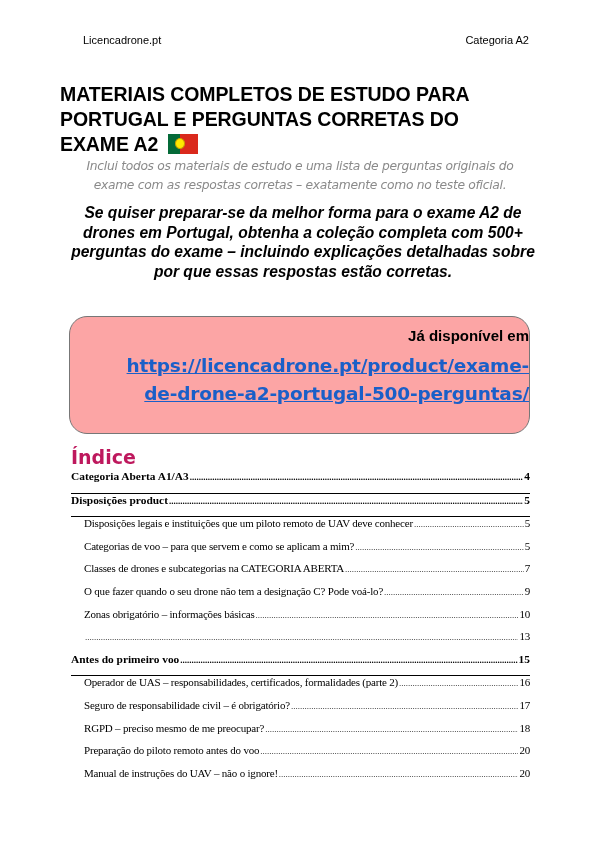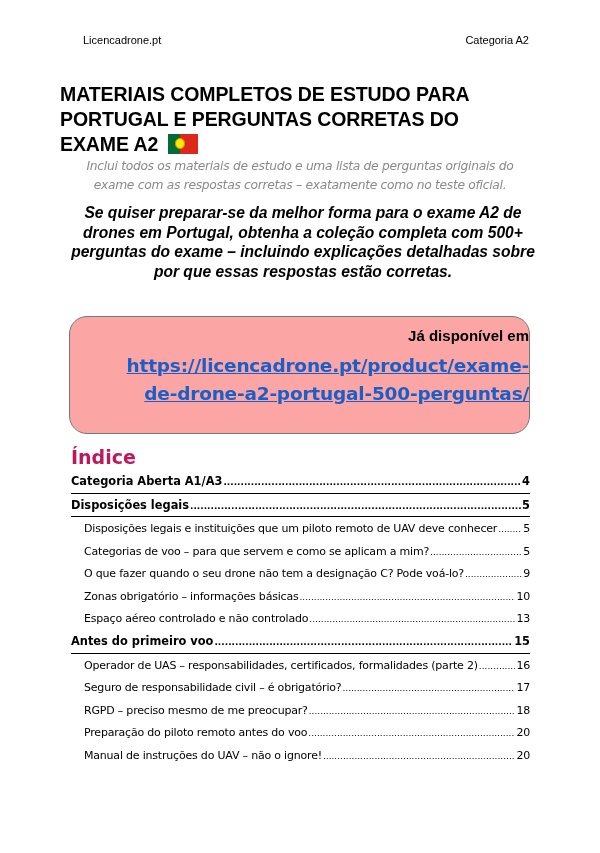--- a/index.html
+++ b/index.html
@@ -8,21 +8,21 @@
   .title { position: absolute; top: 82px; left: 60px; right: 76px; text-align: left; font-weight: bold; font-size: 19.5px; line-height: 25px; letter-spacing: -0.1px; }
   .flag { display: inline-block; width: 30px; height: 20px; vertical-align: -3px; margin-left: 4px; position: relative; background: linear-gradient(to right, #046a38 0 40%, #da291c 40% 100%); }
   .flag::after { content: ""; position: absolute; left: 7px; top: 4px; width: 10px; height: 11px; border-radius: 50%; background: #ffe900; border: 1px solid #c8a000; box-sizing: border-box; }
   .subtitle { position: absolute; top: 157px; left: 70px; right: 70px; text-align: center; font-style: italic; color: #8a8a8a; font-size: 12.3px; line-height: 19px; font-family: "DejaVu Sans", sans-serif; letter-spacing: -0.3px;}
   .pitch { position: absolute; top: 203px; left: 68px; right: 62px; text-align: center; font-style: italic; font-weight: bold; font-size: 15.6px; line-height: 19.5px; }
   .box { position: absolute; top: 293px; left: 69px; width: 461px; height: 118px; background: #fca5a5; border: 1px solid #777; border-radius: 18px; box-sizing: border-box; text-align: right; margin-top: 23px; }
   .box .lbl { margin-top: 10px; font-weight: bold; font-size: 15px; }
   .box a { display: block; margin-top: 8px; color: #1a5fc8; font-weight: bold; font-size: 18.5px; line-height: 28px; text-decoration: underline; font-family: "DejaVu Sans", sans-serif; letter-spacing: -0.2px; padding-left: 43px; }
   .toc-h { position: absolute; top: 446px; left: 71px; font-size: 19px; font-weight: bold; color: #be185d; font-family: "DejaVu Sans", sans-serif; }
   .toc { position: absolute; top: 470px; left: 71px; width: 459px; font-family: "DejaVu Sans", sans-serif; }
-  .row { display: flex; align-items: center; height: 22.6px; font-size: 11.2px; }
+  .row { display: flex; align-items: flex-start; height: 22.6px; font-size: 11.2px; font-family: Liberation Serif, serif; }
   .row.l1 { font-weight: bold; font-size: 11.4px; border-bottom: 1px solid #000; }
   .row.l2 { padding-left: 13px; font-size: 11px; letter-spacing: -0.2px; }
   .row .t { white-space: nowrap; }
   .row .dots { flex: 1; overflow: hidden; white-space: nowrap; margin: 0 1px; }
   .row .dots::after { content: ".................................................................................................................................................................................................."; letter-spacing: 0px; font-size: 9px; }
   .row .p { white-space: nowrap; }
 </style>
 </head>
 <body>
 
@@ -47,46 +47,50 @@
 
 <div class="toc-h">Índice</div>
 
 <div class="toc" id="toc">
     <div class="row l1">
       <span class="t">Categoria Aberta A1/A3</span>
       <span class="dots"></span>
       <span class="p">4</span>
     </div>
     <div class="row l1">
-      <span class="t">Disposições legais</span>
+      <span class="t">Disposições product</span>
       <span class="dots"></span>
       <span class="p">5</span>
     </div>
     <div class="row l2">
       <span class="t">Disposições legais e instituições que um piloto remoto de UAV deve conhecer</span>
       <span class="dots"></span>
       <span class="p">5</span>
     </div>
     <div class="row l2">
       <span class="t">Categorias de voo – para que servem e como se aplicam a mim?</span>
       <span class="dots"></span>
       <span class="p">5</span>
     </div>
     <div class="row l2">
+      <span class="t">Classes de drones e subcategorias na CATEGORIA ABERTA</span>
+      <span class="dots"></span>
+      <span class="p">7</span>
+    </div>
+    <div class="row l2">
       <span class="t">O que fazer quando o seu drone não tem a designação C? Pode voá-lo?</span>
       <span class="dots"></span>
       <span class="p">9</span>
     </div>
     <div class="row l2">
       <span class="t">Zonas obrigatório – informações básicas</span>
       <span class="dots"></span>
       <span class="p">10</span>
     </div>
     <div class="row l2">
-      <span class="t">Espaço aéreo controlado e não controlado</span>
       <span class="dots"></span>
       <span class="p">13</span>
     </div>
     <div class="row l1">
       <span class="t">Antes do primeiro voo</span>
       <span class="dots"></span>
       <span class="p">15</span>
     </div>
     <div class="row l2">
       <span class="t">Operador de UAS – responsabilidades, certificados, formalidades (parte 2)</span>

